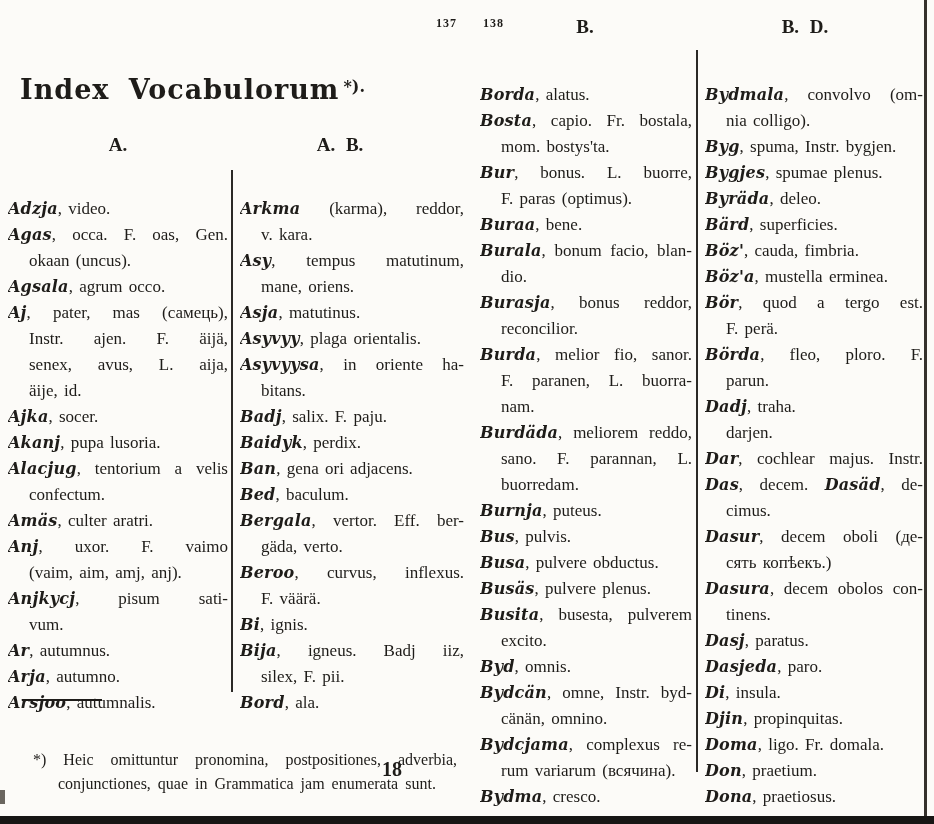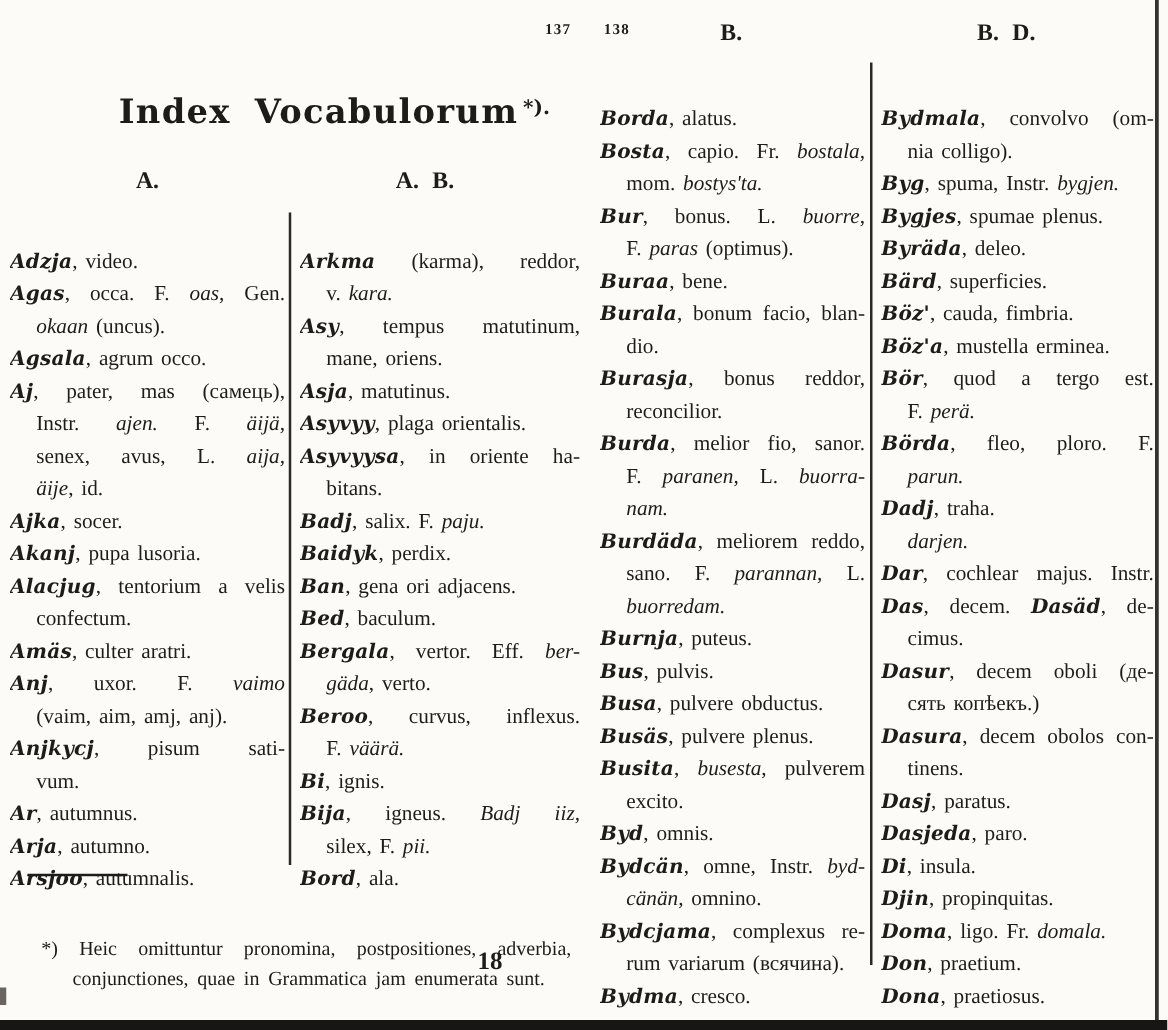--- a/index.html
+++ b/index.html
@@ -3,33 +3,33 @@
 <meta charset="utf-8">
 <style>
   html,body{margin:0;padding:0;}
   body{
     width:934px;height:824px;position:relative;overflow:hidden;
     background:#fcfbf8;color:#1e1c19;
     font-family:"Liberation Serif","DejaVu Serif",serif;
   }
   .pageno{position:absolute;font-weight:bold;font-size:12px;letter-spacing:1px;}
   .title{
-    position:absolute;left:20px;top:74px;width:420px;text-align:right;
+    position:absolute;left:20px;top:74px;width:420px;text-align:left;
     font-family:"DejaVu Serif",serif;font-weight:bold;font-size:27px;
     word-spacing:9px;letter-spacing:1px;
   }
   .title .note{font-size:16px;vertical-align:7px;letter-spacing:0;word-spacing:0;margin-left:4px;}
   .colhead{position:absolute;font-weight:bold;font-size:19px;text-align:center;word-spacing:6px;}
   .col{position:absolute;font-size:17px;line-height:26px;margin-top:26px;}
   .line{word-spacing:2px;overflow:hidden;white-space:normal;}
   .just{text-align:justify;text-align-last:justify;}
   .cont{padding-left:21px;}
   .hw{font-family:"DejaVu Serif",serif;font-weight:bold;font-style:italic;font-size:16px;letter-spacing:.2px;}
   .bd{font-weight:normal;}
-  .it{font-style:italic;}
+  .it{}
   .rm{}
   .vrule{position:absolute;width:2px;background:#2b2926;}
   .fnrule{position:absolute;left:22px;top:699px;width:80px;height:2px;background:#1e1c19;}
   .footnote{position:absolute;left:33px;top:708px;width:424px;font-size:16px;line-height:24px;}
   .footnote .l1{text-align:justify;text-align-last:justify;margin-top:40px;}
   .footnote .l2{padding-left:25px;word-spacing:3px;}
   .signature{position:absolute;left:382px;top:758px;font-weight:bold;font-size:20px;}
   .edge-right{position:absolute;left:924px;top:0;width:3px;height:816px;background:#35312c;}
   .edge-bottom{position:absolute;left:0;top:816px;width:934px;height:8px;background:#171614;}
   .corner-mark{position:absolute;left:0;top:790px;width:5px;height:14px;background:#6a665f;}

